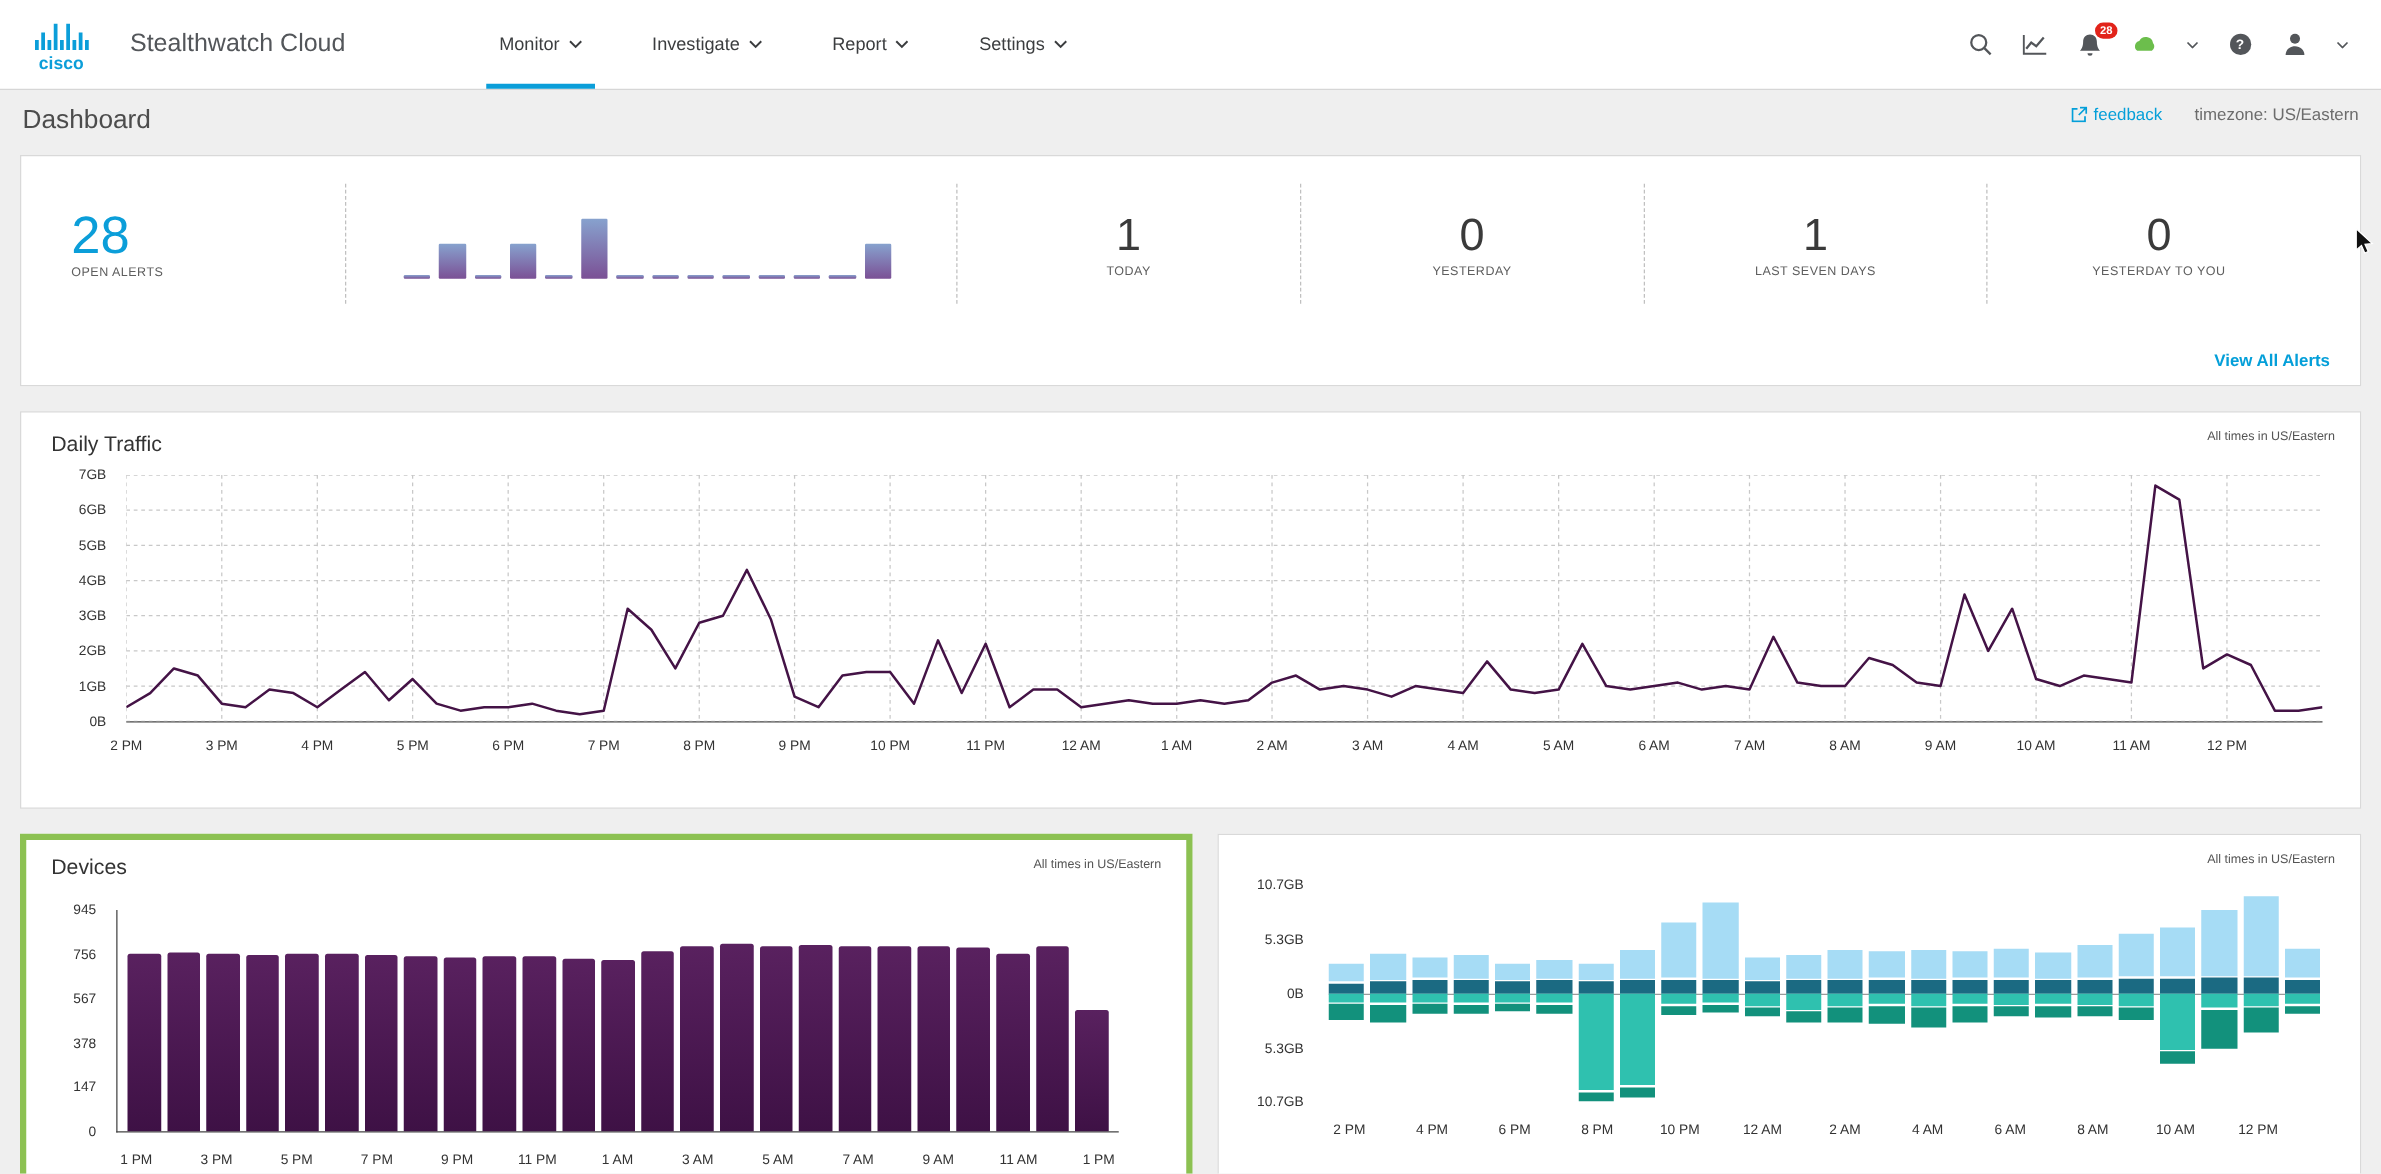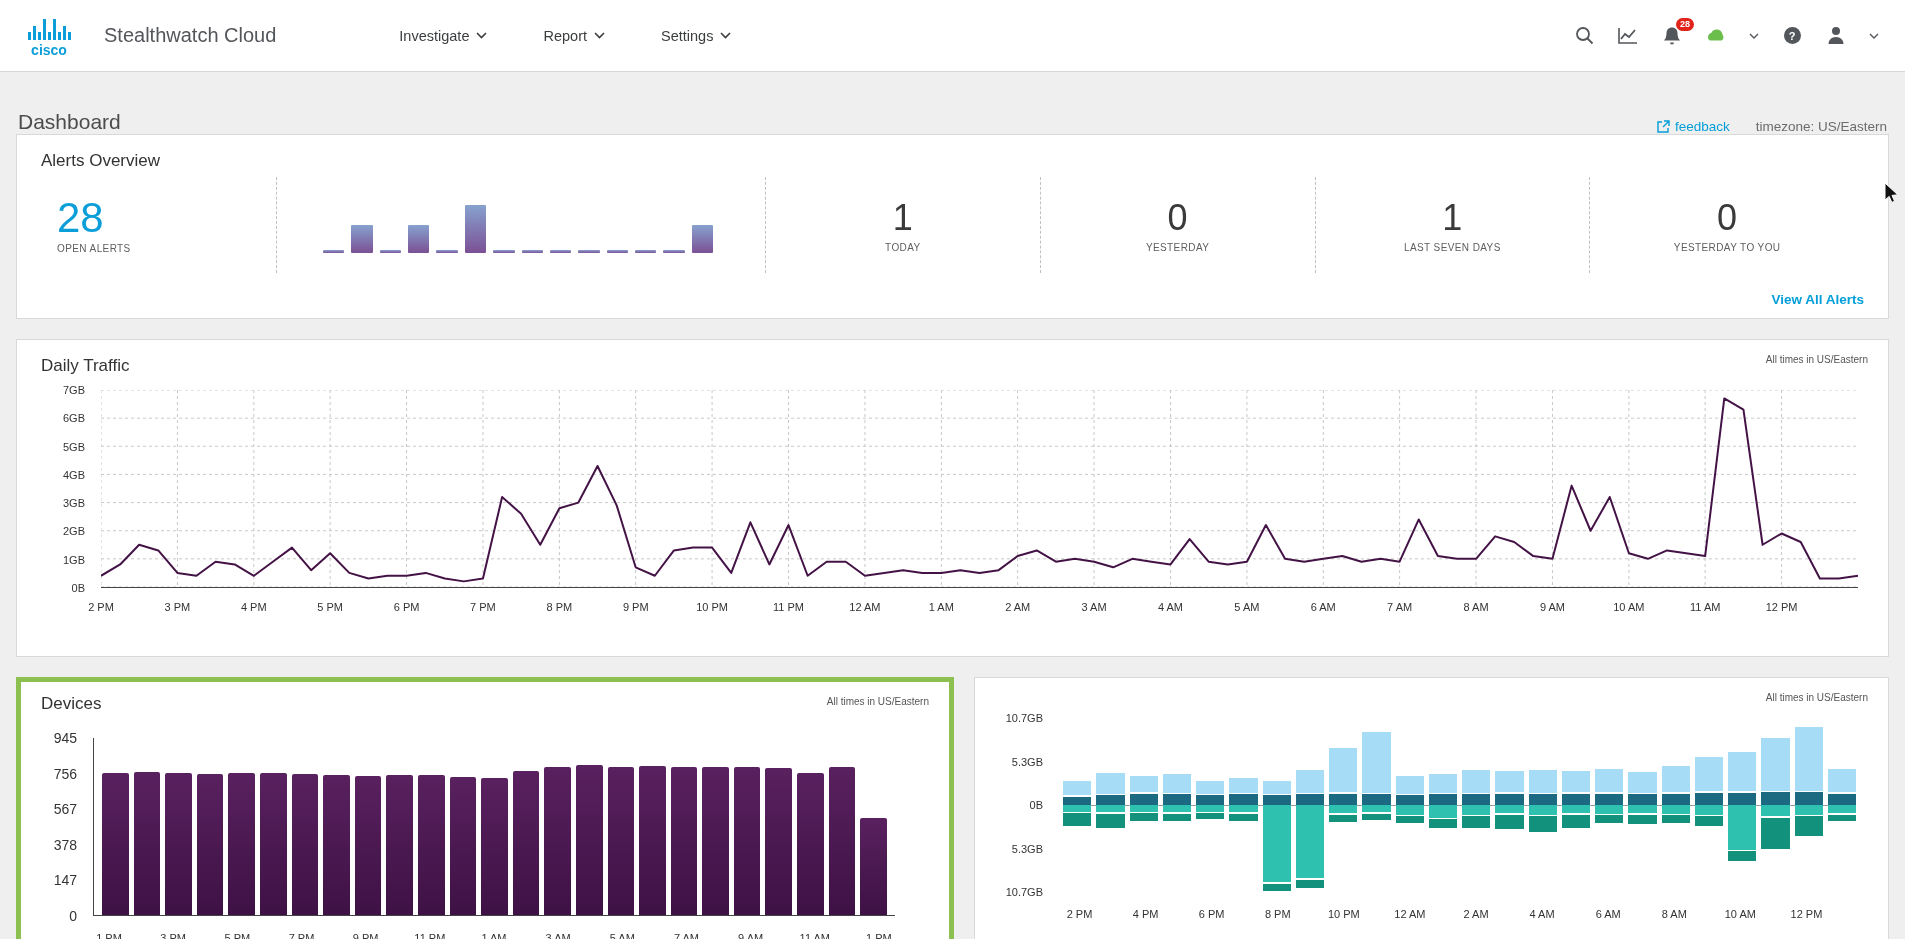--- a/index.html
+++ b/index.html
@@ -14,21 +14,21 @@
   .nav-item { position:relative; display:flex; align-items:center; padding:0 28px; font-size:14.5px; color:#3b3d3f; cursor:pointer; }
   .nav-item .chev { margin-left:7px; }
   .nav-item.active::after { content:""; position:absolute; left:18px; right:18px; bottom:0; height:4px; background:#0b9ed9; }
   .nav-right { margin-left:auto; display:flex; align-items:center; gap:22px; }
   .nav-icon { position:relative; width:22px; height:22px; display:flex; align-items:center; justify-content:center; cursor:pointer; }
   .badge { position:absolute; top:-7px; right:-11px; background:#e2231a; color:#fff; font-size:9px; font-weight:bold; border-radius:9px; padding:1px 4px; line-height:11px; }
   .help-circle { width:17px; height:17px; border-radius:50%; background:#53565a; color:#fff; font-size:11px; font-weight:bold; display:flex; align-items:center; justify-content:center; }
   .chev svg, .mini-chev svg { display:block; }
 
   
-  .subheader { height:62px; display:flex; align-items:flex-end; padding:0 18px; color:#4c4c4c; }
+  .subheader { height:52px; display:flex; align-items:flex-start; padding:12px 18px; color:#4c4c4c; }
   .subheader-title { font-size:21px; }
   .subheader-right { margin-left:auto; display:flex; align-items:center; gap:26px; font-size:13.5px; }
   .feedback-link { color:#049fd9; cursor:pointer; display:flex; align-items:center; gap:5px; }
   .tz { color:#6c6c6c; }
 
   
   .card { background:#fff; border:1px solid #d9d9d9; margin:0 16px 20px; position:relative; }
   .card-title { font-size:17px; color:#333; font-weight:500; }
   .times-note { position:absolute; top:14px; right:20px; font-size:10px; color:#555; }
   .card-link { color:#049fd9; font-weight:bold; font-size:13.5px; cursor:pointer; }
@@ -61,21 +61,21 @@
   .dt-link-row { text-align:right; margin-top:14px; }
 
   
   .bottom-row { display:flex; gap:20px; margin:0 16px; align-items:flex-start; }
   .devices-card { flex:0 0 938px; background:#fff; border:5px solid #8cc152; height:330px; padding:12px 20px; position:relative; }
   .enc-card { flex:1; background:#fff; border:1px solid #d9d9d9; height:338px; padding:16px 22px; position:relative; }
 
   
   .dev-chart { position:relative; height:212px; margin-top:24px; }
   .dev-ylabels { position:absolute; left:0; top:0; bottom:34px; width:44px; }
-  .dev-ylabels span { position:absolute; right:8px; transform:translateY(-50%); font-size:14px; color:#333; }
+  .dev-ylabels span { position:absolute; right:8px; transform:translateY(-50%); font-size:11px; color:#333; }
   .dev-plot { position:absolute; left:52px; right:34px; top:0; bottom:34px; border-left:1.5px solid #444; border-bottom:1.5px solid #444; display:flex; align-items:flex-end; gap:5px; padding:0 8px; }
   .dev-bar { flex:1; background:linear-gradient(180deg,#59215f 0%, #3e1145 100%); border-radius:2px 2px 0 0; }
   .dev-xlabels { position:absolute; left:52px; right:34px; bottom:0; height:28px; }
   .dev-xlabels span { position:absolute; top:10px; transform:translateX(-50%); font-size:11px; color:#333; white-space:nowrap; }
 
   
   .enc-chart { position:relative; height:208px; margin-top:24px; }
   .enc-ylabels { position:absolute; left:0; top:0; bottom:34px; width:56px; }
   .enc-ylabels span { position:absolute; right:10px; transform:translateY(-50%); font-size:11px; color:#333; }
   .enc-plot { position:absolute; left:66px; right:10px; top:0; bottom:34px; display:flex; gap:5px; }
@@ -106,20 +106,28 @@
           <rect x="32" y="18" width="3" height="8"></rect>
           <rect x="37" y="12" width="3" height="14"></rect>
           <rect x="42" y="18" width="3" height="8"></rect>
         </g>
         <text x="23" y="41" text-anchor="middle" font-size="14" font-weight="bold" fill="#0b9ed9" font-family="Liberation Sans, sans-serif">cisco</text>
       </svg>
     </div>
     <div class="brand">Stealthwatch Cloud</div>
 
     <nav class="navitems">
+      <div class="nav-item active">
+        <span>Monitor</span>
+        <span class="chev">
+            <svg width="11" height="7" viewBox="0 0 11 7">
+              <path d="M1 1l4.5 4.5L10 1" fill="none" stroke="#3b3d3f" stroke-width="1.6"></path>
+            </svg>
+          </span>
+      </div>
       <div class="nav-item">
         <span>Investigate</span>
         <span class="chev">
             <svg width="11" height="7" viewBox="0 0 11 7">
               <path d="M1 1l4.5 4.5L10 1" fill="none" stroke="#3b3d3f" stroke-width="1.6"></path>
             </svg>
           </span>
       </div>
       <div class="nav-item">
         <span>Report</span>
@@ -194,21 +202,20 @@
             <path d="M5 2H1v10h10V8" fill="none" stroke="#049fd9" stroke-width="1.4"></path>
             <path d="M7 1h5v5M12 1L6 7" fill="none" stroke="#049fd9" stroke-width="1.4"></path>
           </svg>
         <span>feedback</span>
       </div>
       <div class="tz">timezone: US/Eastern</div>
     </div>
   </div>
 
   <section class="card alerts-card">
-    <div class="card-title">Alerts Overview</div>
     <div class="alerts-row">
       <div class="open-block">
         <div class="open-value">28</div>
         <div class="stat-label">OPEN ALERTS</div>
       </div>
       <div class="vdiv"></div>
       <div class="spark-wrap">
           <div class="spark-bar" style="height: 6%;"></div>
           <div class="spark-bar" style="height: 50%;"></div>
           <div class="spark-bar" style="height: 6%;"></div>

